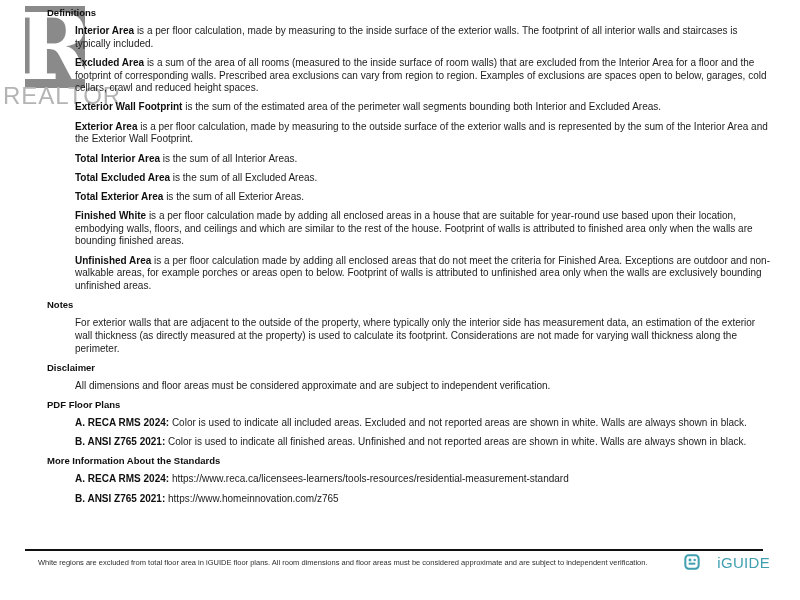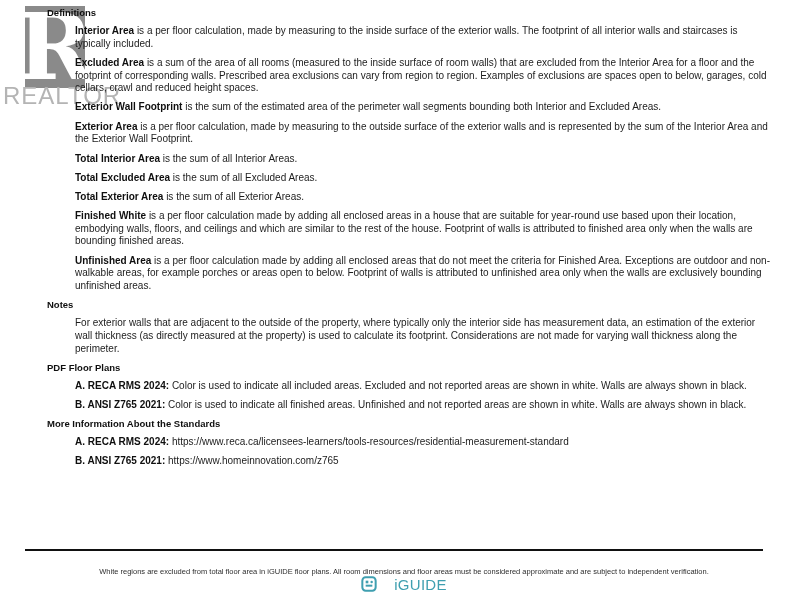--- a/index.html
+++ b/index.html
@@ -59,22 +59,21 @@
     font-size:10px;line-height:1.27;color:#1c1c1c;
     text-align:left;
   }
   .def b{color:#0f0f0f;}
   .def .lnk{color:#1c1c1c;text-decoration:none;margin-top:37px;}
   
   .footer{position:absolute;left:0;top:549px;width:800px;z-index:1;}
   .footer-rule{height:0;border-top:2.5px solid #111;margin:0 37px 0 25px;}
   .footer-row{
     display:flex;align-items:center;justify-content:space-between;
-    padding:16px 30px 0 38px;
-    flex-direction:column;
+    padding:3px 30px 0 38px;
   }
   .footer-text{font-size:7.5px;color:#2e2e2e;}
   .brand{display:flex;align-items:center;gap:17px;}
   .brand-name{
     font-size:15px;letter-spacing:.3px;color:#3f9fb0;
     font-weight:500;line-height:1;
   }
   .brand-icon{display:block;}
 </style>
 </head>
@@ -105,20 +104,26 @@
           <p class="def"><b>Unfinished Area</b> <span>is a per floor calculation made by adding all enclosed areas that do not meet the criteria for Finished Area. Exceptions are outdoor and non-walkable areas, for example porches or areas open to below. Footprint of walls is attributed to unfinished area only when the walls are exclusively bounding unfinished areas.</span></p>
         </div>
       </section>
       <section>
         <h3 class="sec-h">Notes</h3>
         <div class="sec-body">
           <p class="def"><span>For exterior walls that are adjacent to the outside of the property, where typically only the interior side has measurement data, an estimation of the exterior wall thickness (as directly measured at the property) is used to calculate its footprint. Considerations are not made for varying wall thickness along the perimeter.</span></p>
         </div>
       </section>
       <section>
+        <h3 class="sec-h">Disclaimer</h3>
+        <div class="sec-body">
+          <p class="def"><span>All dimensions and floor areas must be considered approximate and are subject to independent verification.</span></p>
+        </div>
+      </section>
+      <section>
         <h3 class="sec-h">PDF Floor Plans</h3>
         <div class="sec-body">
           <p class="def"><b>A. RECA RMS 2024:</b> <span>Color is used to indicate all included areas. Excluded and not reported areas are shown in white. Walls are always shown in black.</span></p>
           <p class="def"><b>B. ANSI Z765 2021:</b> <span>Color is used to indicate all finished areas. Unfinished and not reported areas are shown in white. Walls are always shown in black.</span></p>
         </div>
       </section>
       <section>
         <h3 class="sec-h">More Information About the Standards</h3>
         <div class="sec-body">
           <p class="def"><b>A. RECA RMS 2024:</b> <span class="lnk">https://www.reca.ca/licensees-learners/tools-resources/residential-measurement-standard</span></p>

